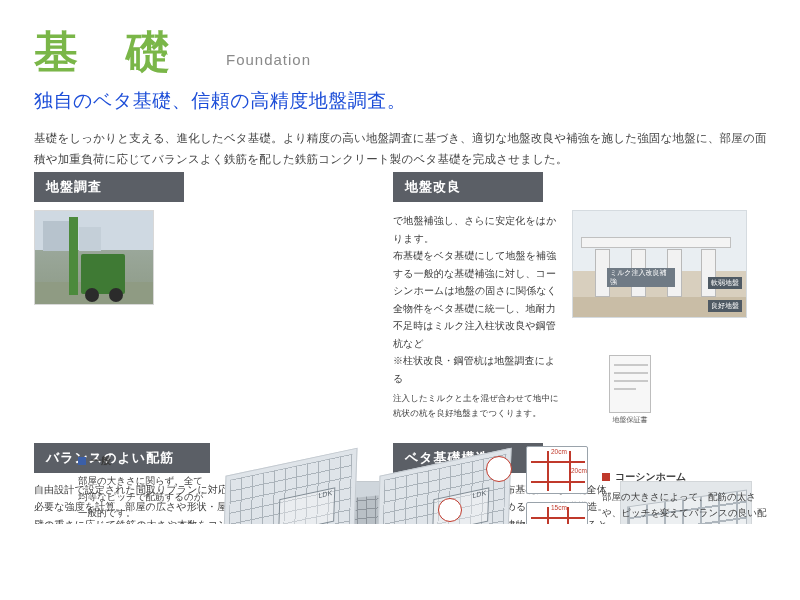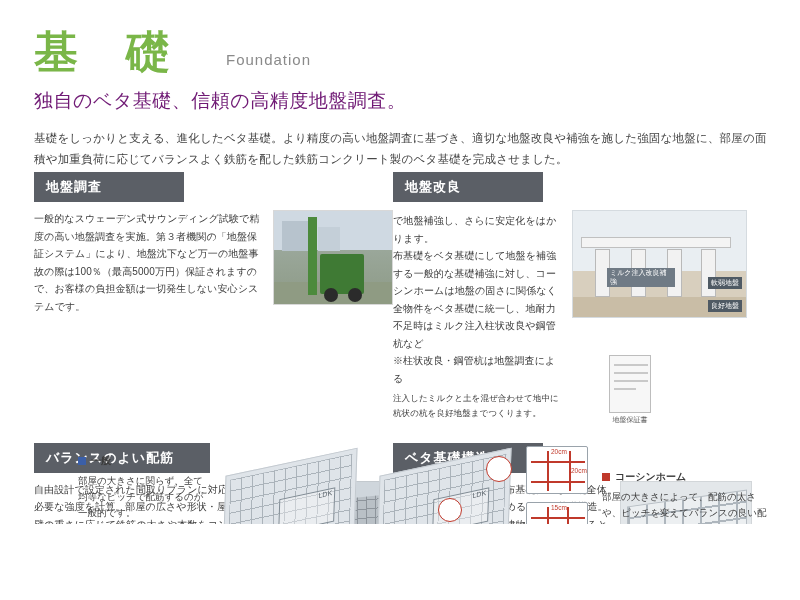--- a/index.html
+++ b/index.html
@@ -37,21 +37,21 @@
     font-size: 15px;
     color: #8a8a8a;
     margin-left: 8px;
     letter-spacing: 1px;
     position: relative;
     top: -2px;
   }
   .subtitle {
     margin-top: 14px;
     font-size: 19px;
-    color: #701a75;
+    color: #1d4ed8;
     font-weight: normal;
     letter-spacing: 0.5px;
   }
   .lead {
     margin-top: 14px;
     font-size: 11.5px;
     color: #444444;
     line-height: 1.85;
     letter-spacing: 0.2px;
   }
@@ -273,21 +273,20 @@
     <div class="lead">基礎をしっかりと支える、進化したベタ基礎。より精度の高い地盤調査に基づき、適切な地盤改良や補強を施した強固な地盤に、部屋の面積や加重負荷に応じてバランスよく鉄筋を配した鉄筋コンクリート製のベタ基礎を完成させました。</div>
   </div>
 
   <div class="cards">
 
     <div class="card-row">
 
       <div class="card">
         <div class="card-head">地盤調査</div>
         <div class="card-body">
-          <div class="card-text">一般的なスウェーデン式サウンディング試験で精度の高い地盤調査を実施。第３者機関の「地盤保証システム」により、地盤沈下など万一の地盤事故の際は100％（最高5000万円）保証されますので、お客様の負担金額は一切発生しない安心システムです。</div>
           <div class="card-media">
             <div class="photo">
               <div class="sky-bldg"></div>
               <div class="sky-bldg2"></div>
               <div class="ground"></div>
               <div class="machine-mast"></div>
               <div class="machine-body"></div>
               <div class="machine-wheel"></div>
               <div class="machine-wheel b"></div>
             </div>

